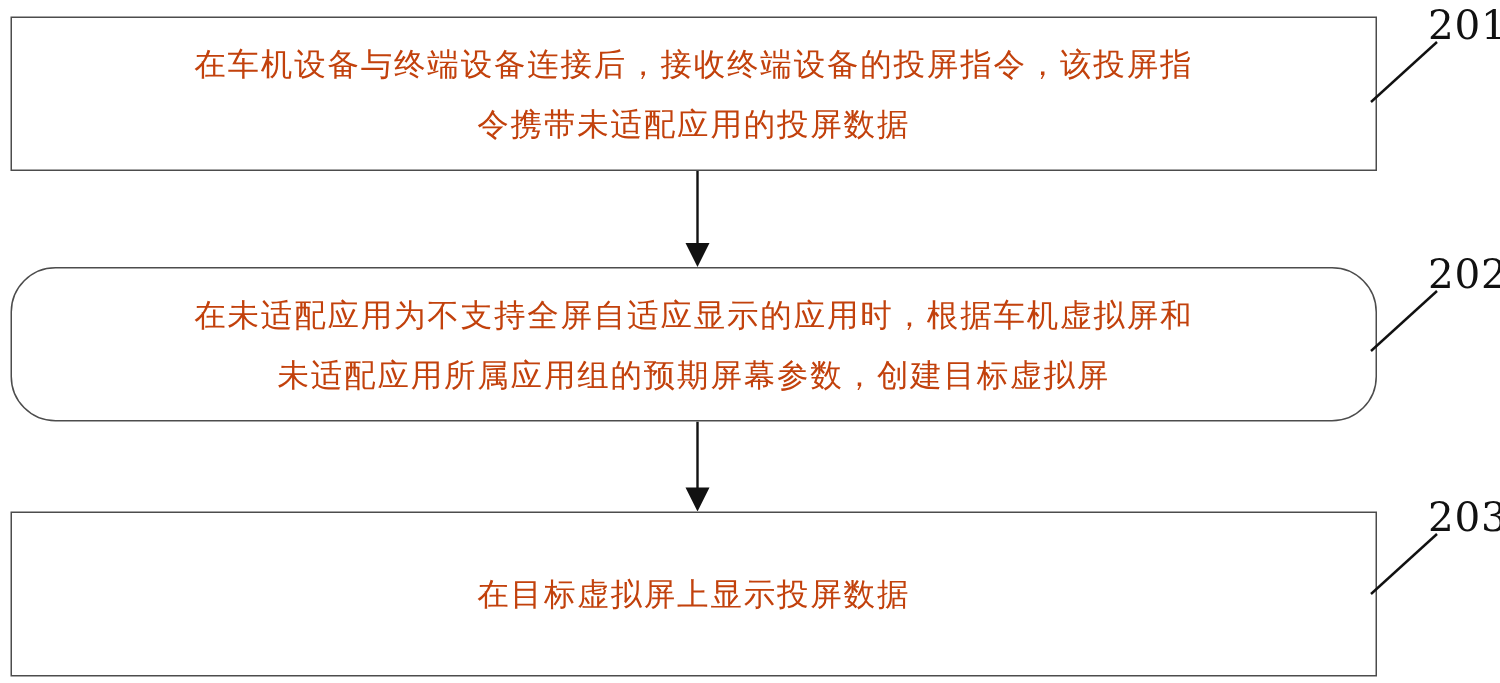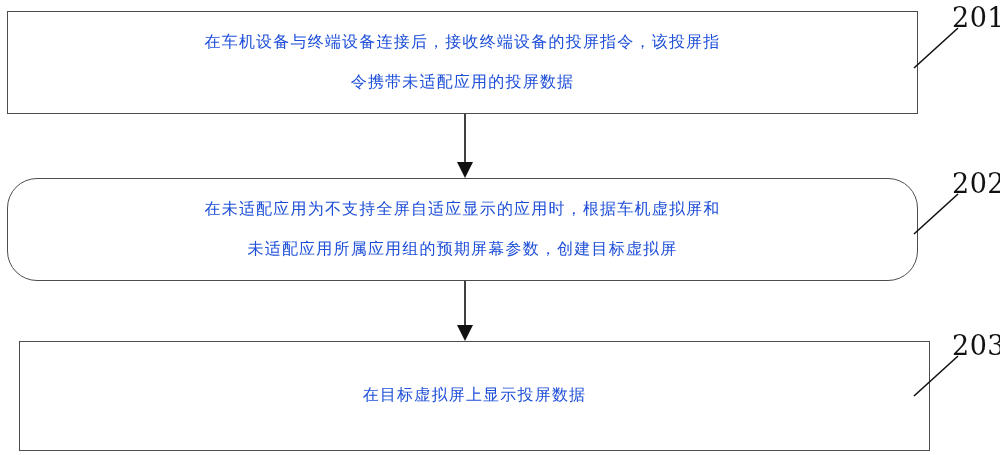--- a/index.html
+++ b/index.html
@@ -21,34 +21,34 @@
   .step-box {
     position: absolute;
     box-sizing: border-box;
     border: 1.3px solid #4c4c4c;
     background: #ffffff;
     display: flex;
     align-items: center;
     justify-content: center;
   }
   .step-text {
-    font-family: Liberation Mono, monospace;
-    font-size: 16px;
+    font-family: Liberation Serif, serif;
+    font-size: 21px;
     line-height: 40px;
-    color: #1d4ed8;
+    color: #c2410c;
     text-align: center;
     letter-spacing: 1.2px;
     padding: 0 18px;
     white-space: pre-line;
     font-weight: 400;
   }
   
   #box-201 { left: 7px;  top: 11px;  width: 911px; height: 103px; }
   #box-202 { left: 7px;  top: 178px; width: 911px; height: 103px; border-radius: 30px; }
-  #box-203 { left: 7px;  top: 341px; width: 911px; height: 110px; margin-left: 12px; }
+  #box-203 { left: 7px;  top: 341px; width: 911px; height: 110px; }
 
   
   .connector {
     position: absolute;
     left: 455px;
     width: 20px;
   }
   #connector-1 { top: 114px; height: 64px; }
   #connector-2 { top: 281px; height: 60px; }
   .connector svg { display: block; }

